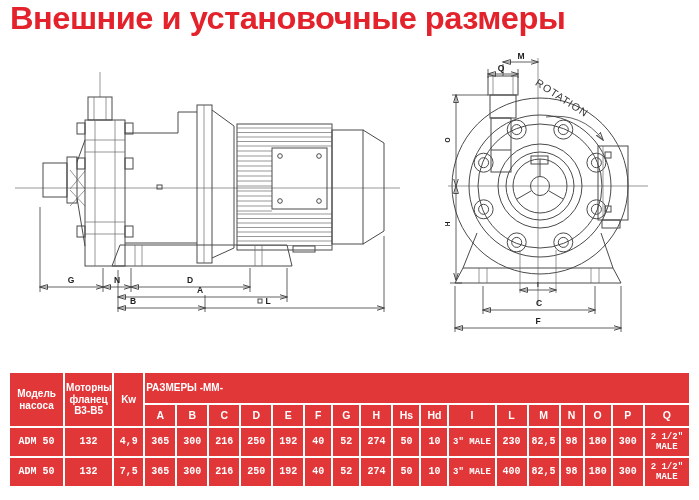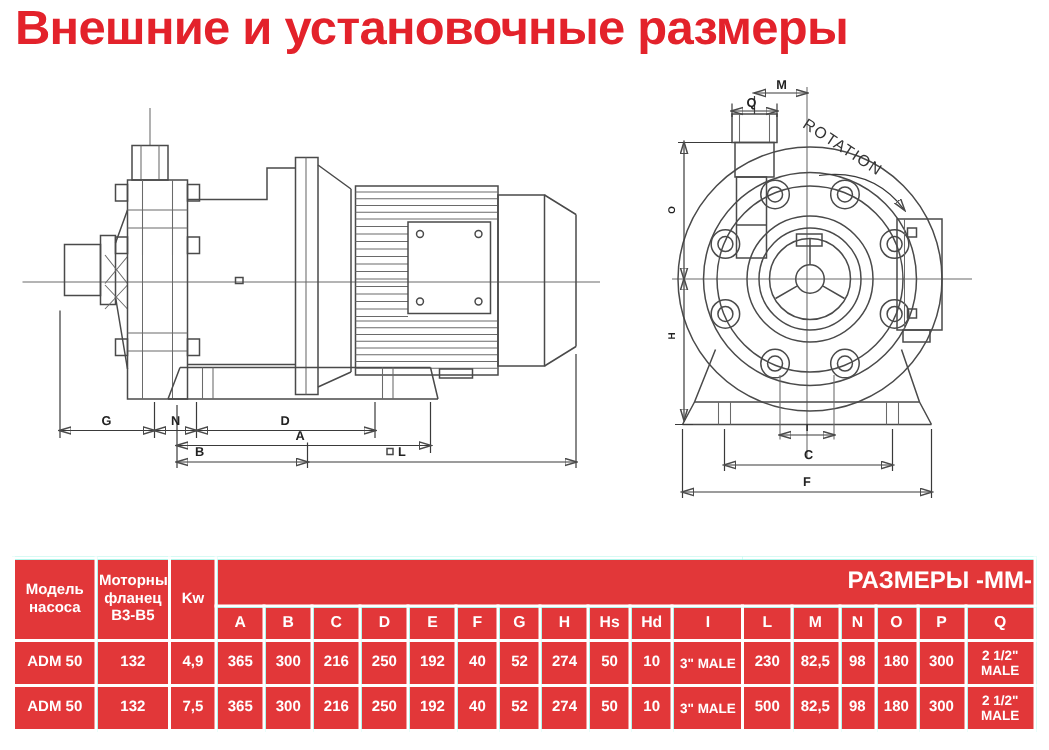--- a/index.html
+++ b/index.html
@@ -29,22 +29,22 @@
     position:absolute;top:371px;left:8px;width:683px;
     border-collapse:collapse;table-layout:fixed;background:#5eead4;
   }
   .dims-table th,.dims-table td{
     border:2px solid #ffffff;background:#e23739;color:#ffffff;
     font-weight:bold;text-align:center;vertical-align:middle;
     padding:0 1px;font-size:10px;line-height:1.15;overflow:hidden;
   }
   .dims-table thead tr.top-row th{height:30px;}
   .dims-table thead tr.letter-row th{height:21px;font-size:10.5px;}
-  .dims-table tbody td{height:28px;}
-  .dims-table th.span-header{font-size:16px;text-align:right;}
+  .dims-table tbody td{height:28px;font-family:Liberation Mono, monospace;}
+  .dims-table th.span-header{font-size:10px;text-align:left;}
   .dims-table th.left-header{font-size:10px;}
   .dims-table td.small-text{font-size:9px;}
 </style>
 </head>
 <body>
 
 <h1 class="page-title">Внешние и установочные размеры</h1>
 
 <svg class="drawings" width="699" height="318" viewBox="0 50 699 318">
   <defs>
@@ -325,21 +325,21 @@
         <td>300</td>
         <td>216</td>
         <td>250</td>
         <td>192</td>
         <td>40</td>
         <td>52</td>
         <td>274</td>
         <td>50</td>
         <td>10</td>
         <td class="small-text">3" MALE</td>
-        <td>500</td>
+        <td>400</td>
         <td>82,5</td>
         <td>98</td>
         <td>180</td>
         <td>300</td>
         <td class="small-text">2 1/2" MALE</td>
       </tr>
     </tbody>
 </table>
 
 </body></html>

